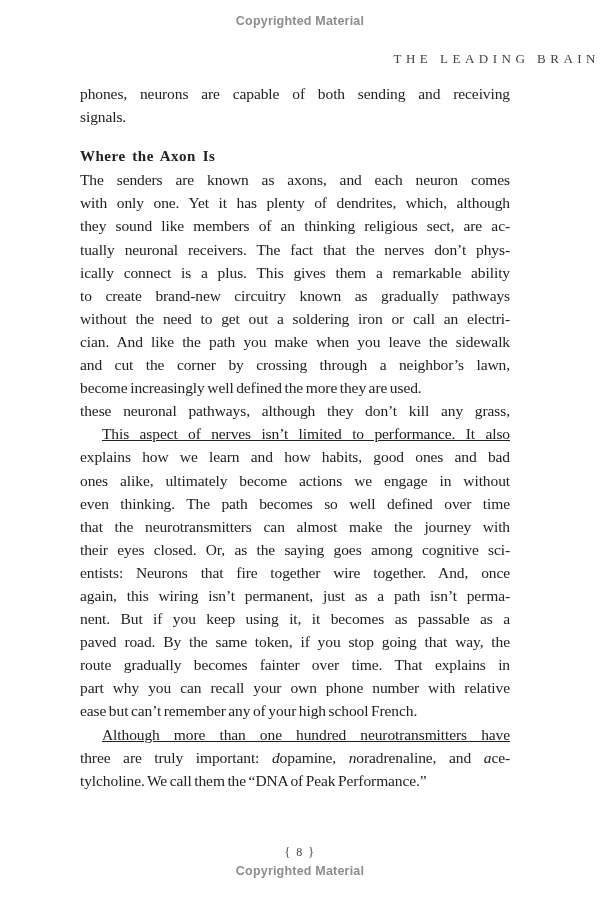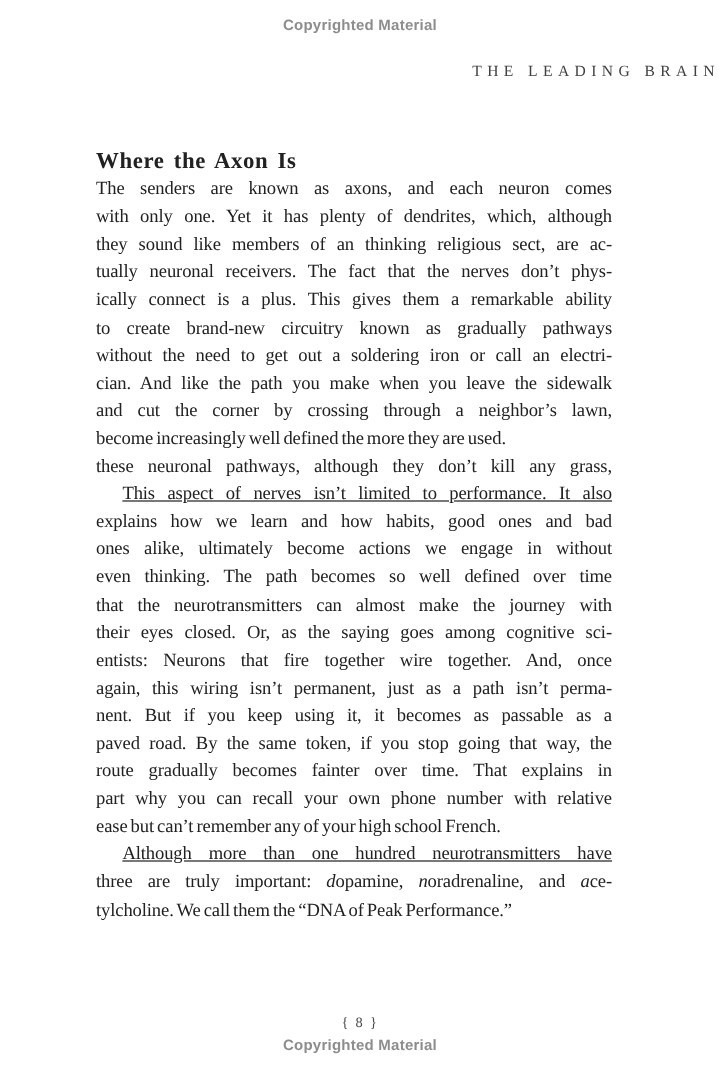--- a/index.html
+++ b/index.html
@@ -42,24 +42,24 @@
     height:23.1px;
     text-align:justify;
     text-align-last:justify;
     white-space:normal;
   }
   .line.last{
     text-align-last:left;
   }
   .indent{text-indent:22px;text-decoration:underline;}
   .section-heading{
-    margin-top:41px;
+    margin-top:17px;
     height:23.1px;
     font-weight:700;
-    font-size:19px;
+    font-size:15px;
     letter-spacing:0.5px;
     word-spacing:2.5px;
     text-align:left;
     text-align-last:left;
   }
   .it{font-style:italic;}
   .page-number{
     position:absolute;top:845px;left:0;right:0;
     text-align:center;
     font-size:12px;
@@ -71,20 +71,24 @@
 <body>
 
 <div class="sheet">
 
   <div class="copyright top">Copyrighted Material</div>
 
   <div class="running-header">THE LEADING BRAIN</div>
 
   <div class="text-block">
 
+    <div>
+      <div class="line">phones, neurons are capable of both sending and receiving</div>
+      <div class="line last">signals.</div>
+    </div>
 
     <div class="section-heading">Where the Axon Is</div>
 
     <div>
       <div class="line">The senders are known as axons, and each neuron comes</div>
       <div class="line">with only one. Yet it has plenty of dendrites, which, although</div>
       <div class="line">they sound like members of an thinking religious sect, are ac-</div>
       <div class="line">tually neuronal receivers. The fact that the nerves don’t phys-</div>
       <div class="line">ically connect is a plus. This gives them a remarkable ability</div>
       <div class="line">to create brand-new circuitry known as gradually pathways</div>

